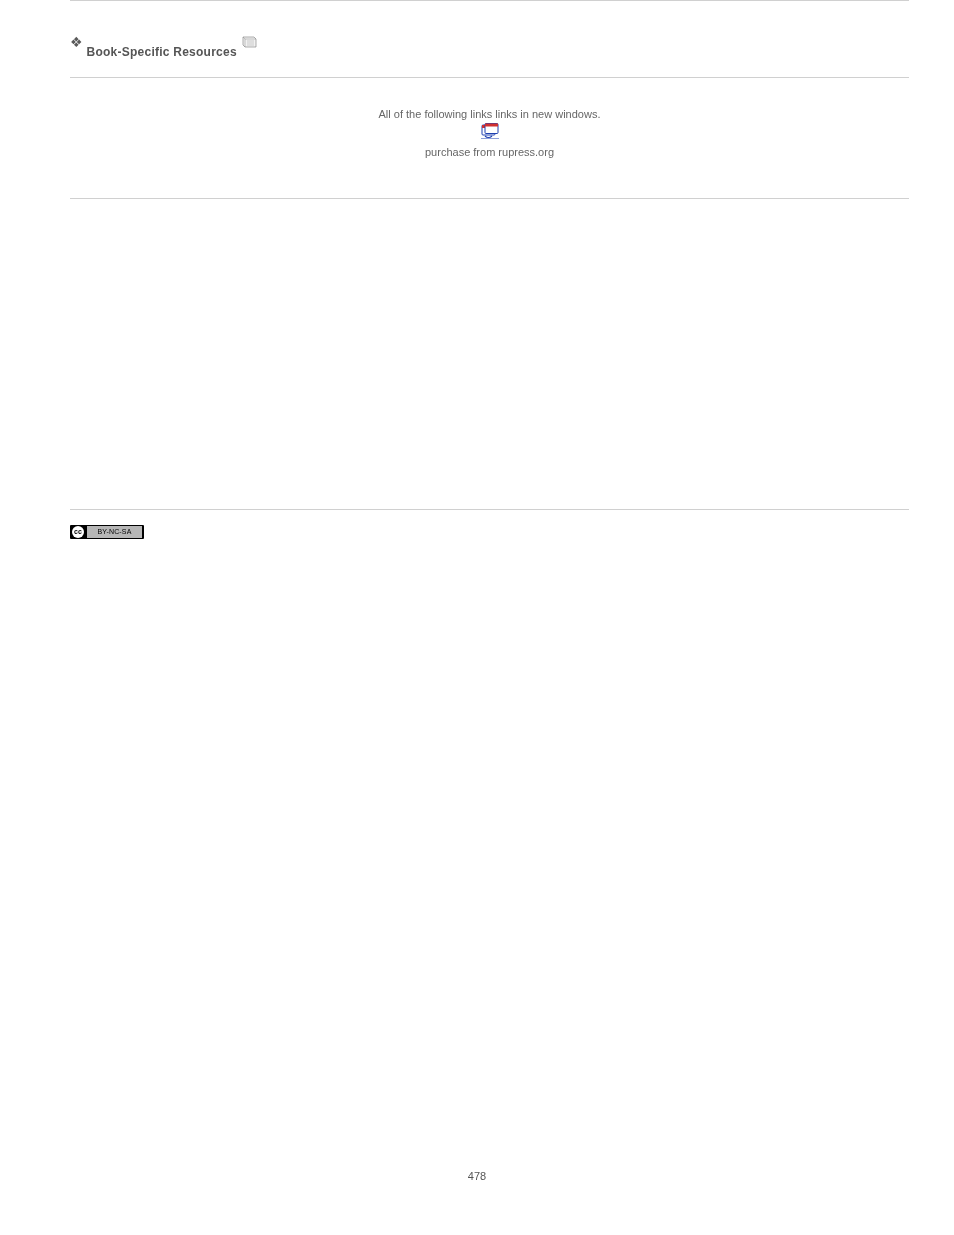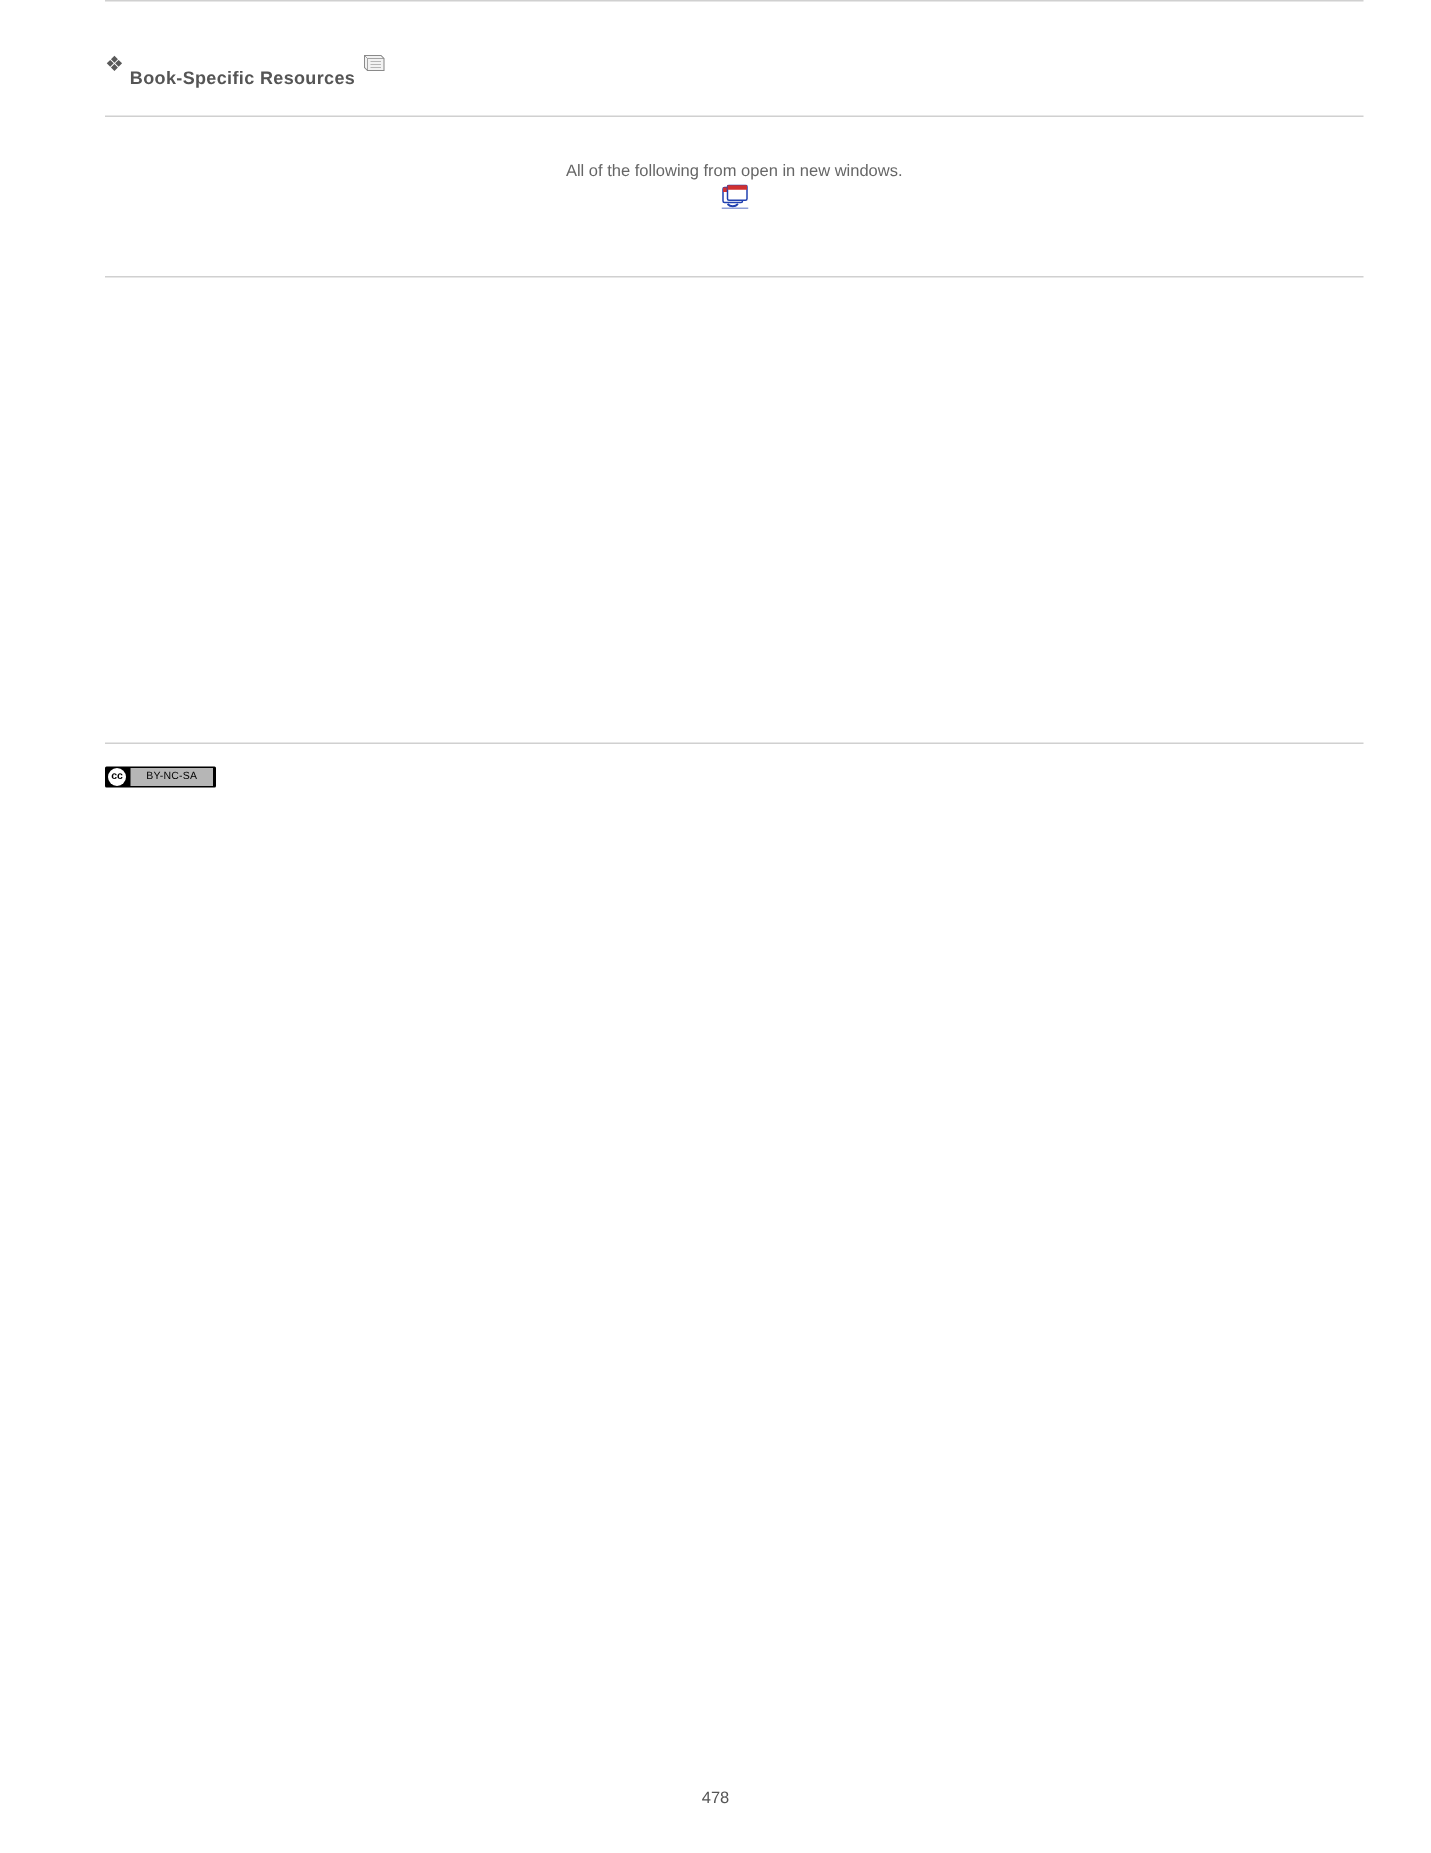--- a/index.html
+++ b/index.html
@@ -113,21 +113,21 @@
     background: #b6b6b6;
     color: #000;
     font-size: 7px;
     line-height: 12px;
     text-align: center;
     font-family: Arial, sans-serif;
     letter-spacing: 0.02em;
   }
   .page-number {
     position: absolute;
-    bottom: 30px;
+    bottom: 53px;
     width: 100%;
     text-align: center;
     font-size: 11px;
     color: #555;
   }
 </style>
 </head>
 <body>
 
 <div class="page">
@@ -146,33 +146,34 @@
           <line x1="6" y1="5" x2="13" y2="5" stroke="#a0a0a0" stroke-width="0.5"></line>
           <line x1="6" y1="7" x2="13" y2="7" stroke="#a0a0a0" stroke-width="0.5"></line>
           <line x1="6" y1="9" x2="13" y2="9" stroke="#a0a0a0" stroke-width="0.5"></line>
         </svg>
       </span>
     </div>
 
     <hr class="line">
 
     <div class="midblock">
-      <div class="topline">All of the following from open in new windows.</div>
+      <div class="topline">All of the following links links in new windows.</div>
       <div class="midline">
         <a class="link-icon" href="#" aria-label="external link">
           <svg width="18" height="16" viewBox="0 0 18 16">
             <rect x="1" y="2" width="13" height="10" rx="1" fill="#ffffff" stroke="#2040b0" stroke-width="1"></rect>
             <rect x="1" y="2" width="13" height="3" fill="#d03030"></rect>
             <rect x="4" y="0.5" width="13" height="10" rx="1" fill="#ffffff" stroke="#2040b0" stroke-width="1"></rect>
             <rect x="4" y="0.5" width="13" height="3" fill="#d03030"></rect>
             <path d="M4 13 C 6 15, 9 15, 11 13" fill="none" stroke="#2040b0" stroke-width="1.2"></path>
             <line x1="0" y1="16" x2="18" y2="16" stroke="#2040b0" stroke-width="1"></line>
           </svg>
         </a>
       </div>
+      <div class="botline">purchase from rupress.org</div>
     </div>
 
     <hr class="line">
 
     <div class="gap-block"></div>
 
     <hr class="line">
 
     <a href="#" class="cc-badge" aria-label="Creative Commons BY-NC-SA">
       <span class="ring">cc</span>

